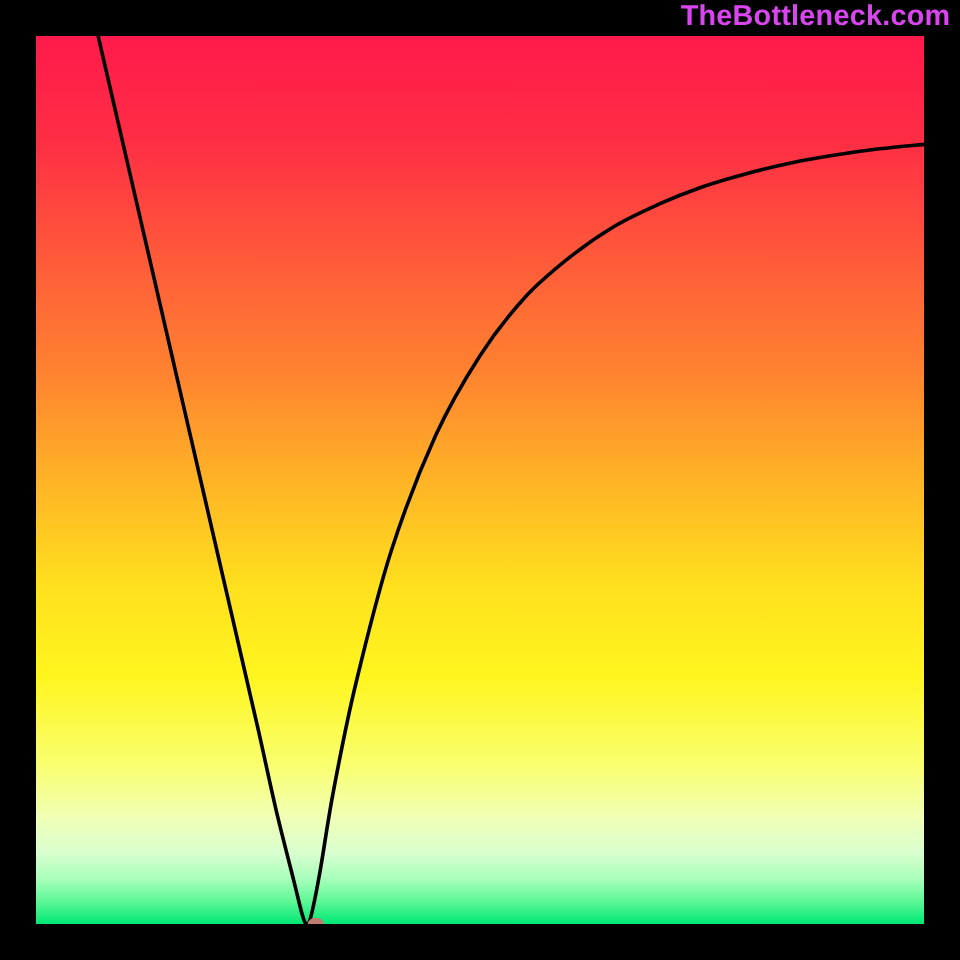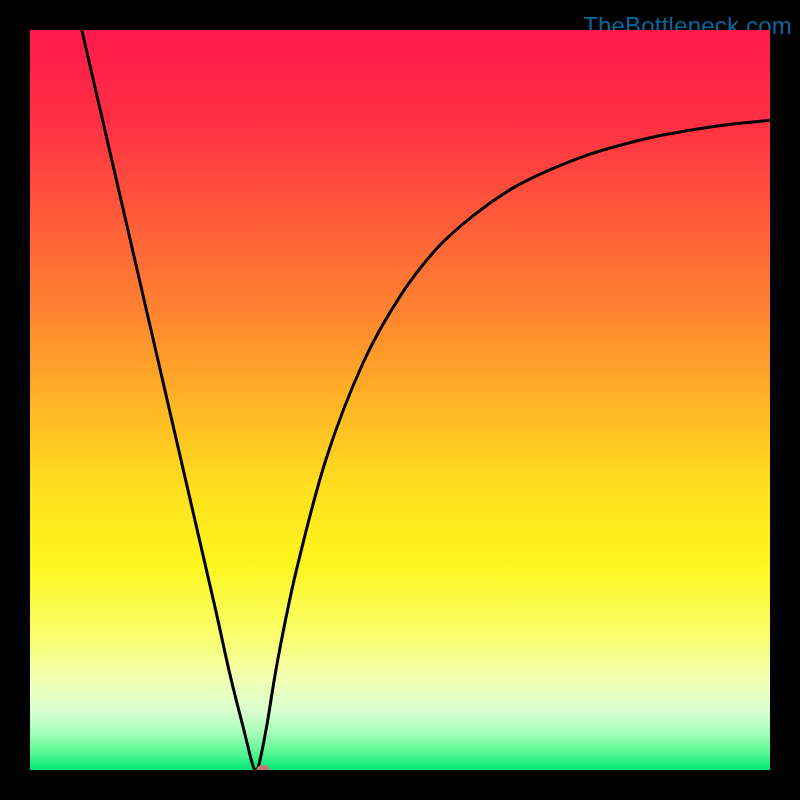--- a/index.html
+++ b/index.html
@@ -19,25 +19,25 @@
   }
   .plot-area {
     position: absolute;
     left: 30px;
     top: 30px;
     width: 740px;
     height: 740px;
   }
   .watermark {
     position: absolute;
-    top: 12px;
+    top: 0;
     right: 8px;
-    color: #0369a1;
+    color: #d946ef;
     font-size: 24px;
-    font-weight: 400;
+    font-weight: 700;
     letter-spacing: 0.2px;
     user-select: none;
   }
   svg {
     display: block;
   }
 </style>
 </head>
 <body>
 

